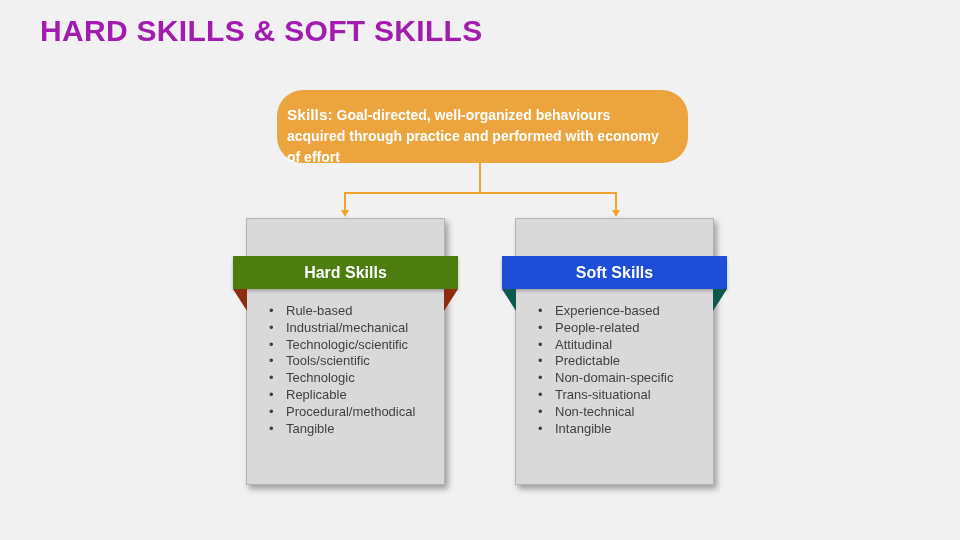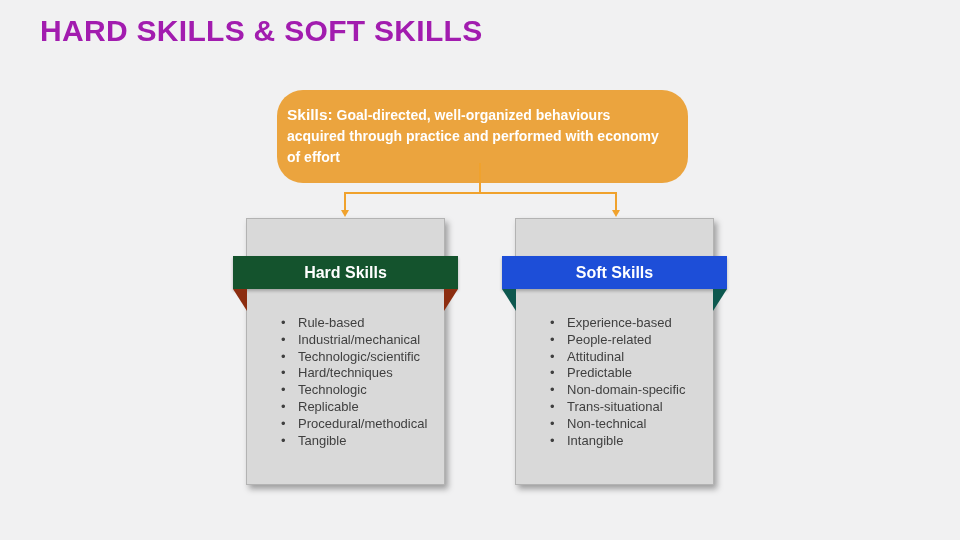--- a/index.html
+++ b/index.html
@@ -13,21 +13,21 @@
   
   .slide-title{
     position:absolute;left:40px;top:14px;
     font-size:30px;font-weight:bold;color:#a21caf;
     letter-spacing:0.3px;line-height:34px;
     margin:0;
   }
   
   .def-box{
     position:absolute;left:277px;top:90px;
-    width:411px;height:93px;
+    width:411px;height:73px;
     border-radius:26px;
     box-sizing:border-box;
     padding:14px 16px 0 10px;
   }
   .def-text{
     margin:0;
     color:#FFFFFF;
     font-size:14px;font-weight:600;
     line-height:21px;
   }
@@ -75,21 +75,21 @@
     border-bottom:22px solid transparent;
   }
   .fold-right{
     right:-14px;
     border-left:14px solid #000;
     border-bottom:22px solid transparent;
   }
   
   .skill-list{
     position:absolute;top:84px;left:0;right:0;
-    margin:12px;padding:0;list-style:none;
+    margin:0;padding:0;list-style:none;
   }
   .skill-list li{
     position:relative;
     padding-left:39px;
     font-size:13px;line-height:16.8px;
     color:#3F3F3F;
   }
   .bullet{
     position:absolute;left:22px;top:0;
     color:#3F3F3F;
@@ -108,30 +108,30 @@
   </div>
 
   <div class="conn conn-stem" style="background: rgb(240, 162, 45);"></div>
   <div class="conn conn-h" style="background: rgb(240, 162, 45);"></div>
   <div class="conn conn-v-left" style="background: rgb(240, 162, 45);"></div>
   <div class="conn conn-v-right" style="background: rgb(240, 162, 45);"></div>
   <div class="conn-arrow conn-arrow-left" style="border-top-color: rgb(240, 162, 45);"></div>
   <div class="conn-arrow conn-arrow-right" style="border-top-color: rgb(240, 162, 45);"></div>
 
   <div class="card card-hard">
-    <div class="ribbon" style="background: #14532d;">
+    <div class="ribbon" style="background: #4d7c0f;">
       <span class="ribbon-label">Hard Skills</span>
     </div>
     <div class="fold fold-left" style="border-right-color: rgb(140, 45, 16);"></div>
     <div class="fold fold-right" style="border-left-color: rgb(140, 45, 16);"></div>
     <ul class="skill-list">
       <li><span class="bullet"></span><span>Rule-based</span></li>
       <li><span class="bullet"></span><span>Industrial/mechanical</span></li>
       <li><span class="bullet"></span><span>Technologic/scientific</span></li>
-      <li><span class="bullet"></span><span>Hard/techniques</span></li>
+      <li><span class="bullet"></span><span>Tools/scientific</span></li>
       <li><span class="bullet"></span><span>Technologic</span></li>
       <li><span class="bullet"></span><span>Replicable</span></li>
       <li><span class="bullet"></span><span>Procedural/methodical</span></li>
       <li><span class="bullet"></span><span>Tangible</span></li>
     </ul>
   </div>
 
   <div class="card card-soft">
     <div class="ribbon" style="background: #1d4ed8;">
       <span class="ribbon-label">Soft Skills</span>

